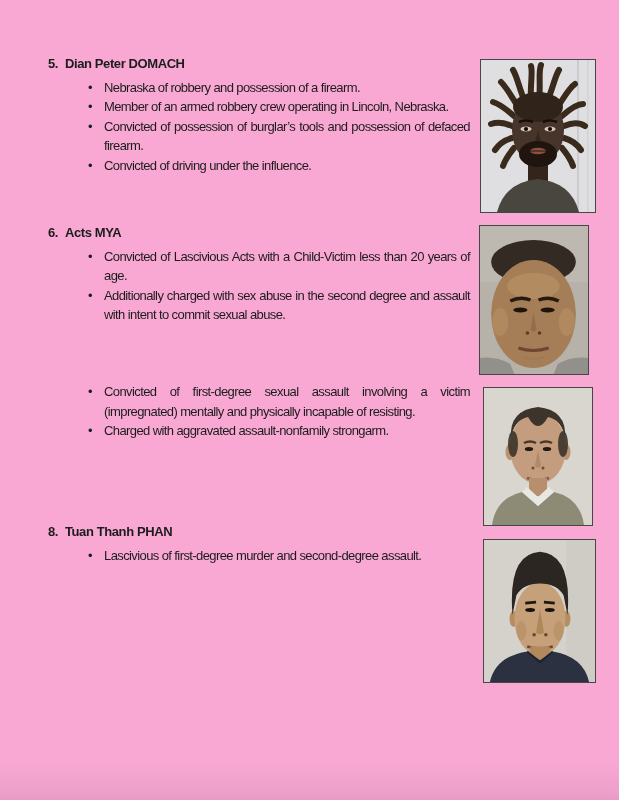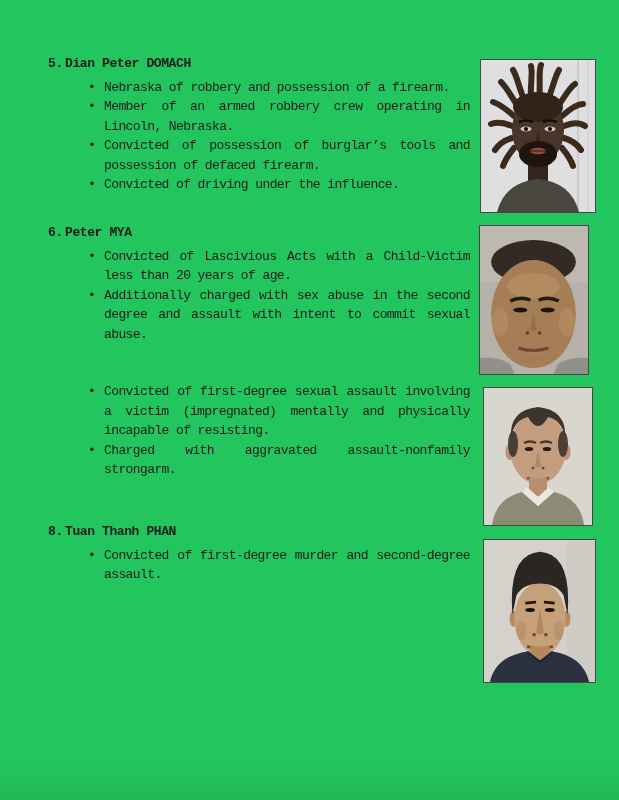--- a/index.html
+++ b/index.html
@@ -1,20 +1,20 @@
 <!DOCTYPE html>
 <html><head>
 <meta charset="utf-8">
 <style>
   html,body{margin:0;padding:0;}
   .page{
     position:relative;
     width:619px;height:800px;
-    background:#22c55e;
-    font-family:Liberation Mono, monospace;
+    background:#f9a8d4;
+    font-family:Liberation Sans, sans-serif;
     color:#1c1c1c;
     overflow:hidden;
   }
   .entry{position:absolute;left:0;width:480px;}
   .entry-heading{
     position:relative;
     margin-left:48px;width:420px;
     font-size:13px;font-weight:bold;
     letter-spacing:-0.4px;
     line-height:19.5px;
@@ -76,21 +76,21 @@
       </div>
       <div class="bullet-row">
         <span class="bullet-marker">•</span>
         <span class="bullet-text">Convicted of driving under the influence.</span>
       </div>
     </div>
   </section>
 
   <section class="entry" style="top:223px">
     <div class="entry-heading">
-      <span class="entry-num">6.</span><span>Peter MYA</span>
+      <span class="entry-num">6.</span><span>Acts MYA</span>
     </div>
     <div class="bullet-list">
       <div class="bullet-row">
         <span class="bullet-marker">•</span>
         <span class="bullet-text">Convicted of Lascivious Acts with a Child-Victim less than 20 years of age.</span>
       </div>
       <div class="bullet-row">
         <span class="bullet-marker">•</span>
         <span class="bullet-text">Additionally charged with sex abuse in the second degree and assault with intent to commit sexual abuse.</span>
       </div>
@@ -110,21 +110,21 @@
     </div>
   </section>
 
   <section class="entry" style="top:522px">
     <div class="entry-heading">
       <span class="entry-num">8.</span><span>Tuan Thanh PHAN</span>
     </div>
     <div class="bullet-list">
       <div class="bullet-row">
         <span class="bullet-marker">•</span>
-        <span class="bullet-text">Convicted of first-degree murder and second-degree assault.</span>
+        <span class="bullet-text">Lascivious of first-degree murder and second-degree assault.</span>
       </div>
     </div>
   </section>
 
   <div class="photo photo-1" title="mugshot of man with shoulder-length dreadlocks against light wall">
     <svg viewBox="0 0 114 152" preserveAspectRatio="none">
       <rect width="114" height="152" fill="#dfdee1"></rect>
       <rect x="96" y="0" width="2" height="152" fill="#cbcacd"></rect>
       <rect x="106" y="0" width="1.5" height="152" fill="#d2d1d4"></rect>
       <g stroke-width="6" stroke-linecap="round" fill="none" stroke="#3a2a1b">

